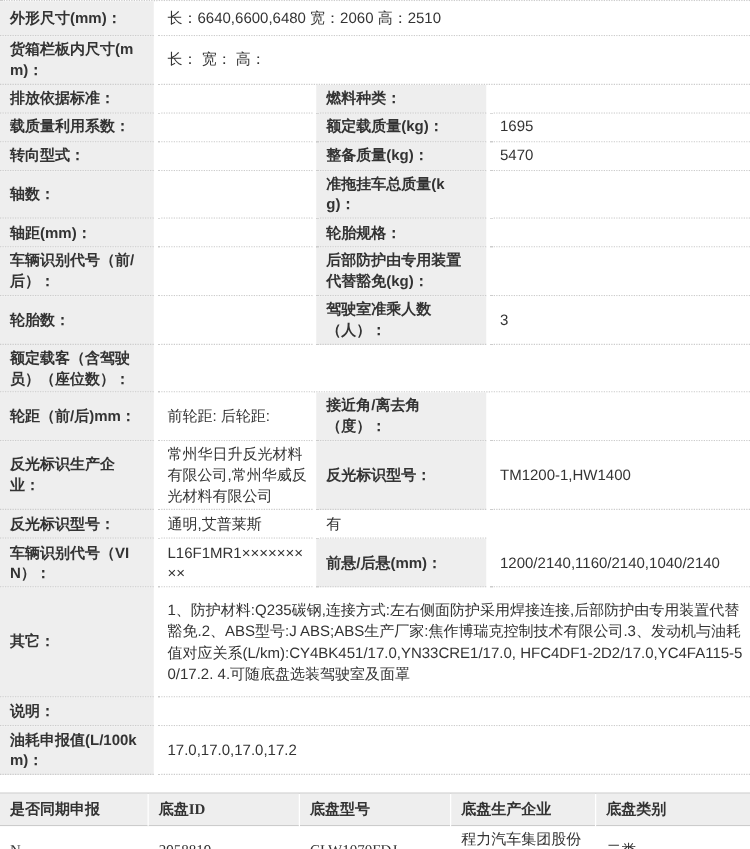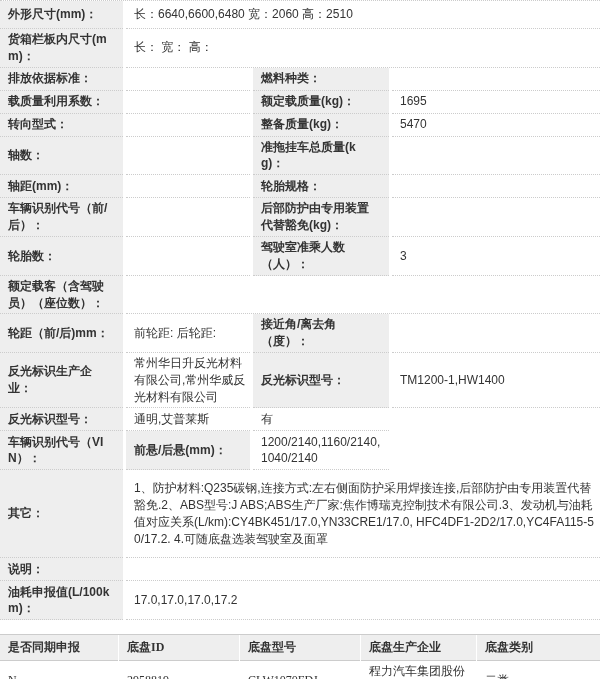--- a/index.html
+++ b/index.html
@@ -121,20 +121,21 @@
   </div>
 
   <div class="row pair" style="min-height:23px">
     <div class="cell lbl">反光标识型号：</div>
     <div class="cell val">通明,艾普莱斯</div>
     <div class="cell val">有</div>
   </div>
 
   <div class="row pair" style="min-height:39px">
     <div class="cell lbl">车辆识别代号（VIN）：</div>
+    <div class="cell val">L16F1MR1×××××××××</div>
     <div class="cell lbl">前悬/后悬(mm)：</div>
     <div class="cell val">1200/2140,1160/2140,1040/2140</div>
   </div>
 
   <div class="row full" style="min-height:88px">
     <div class="cell lbl">其它：</div>
     <div class="cell val">1、防护材料:Q235碳钢,连接方式:左右侧面防护采用焊接连接,后部防护由专用装置代替豁免.2、ABS型号:J ABS;ABS生产厂家:焦作博瑞克控制技术有限公司.3、发动机与油耗值对应关系(L/km):CY4BK451/17.0,YN33CRE1/17.0, HFC4DF1-2D2/17.0,YC4FA115-50/17.2. 4.可随底盘选装驾驶室及面罩</div>
   </div>
 
   <div class="row full" style="min-height:23px">

